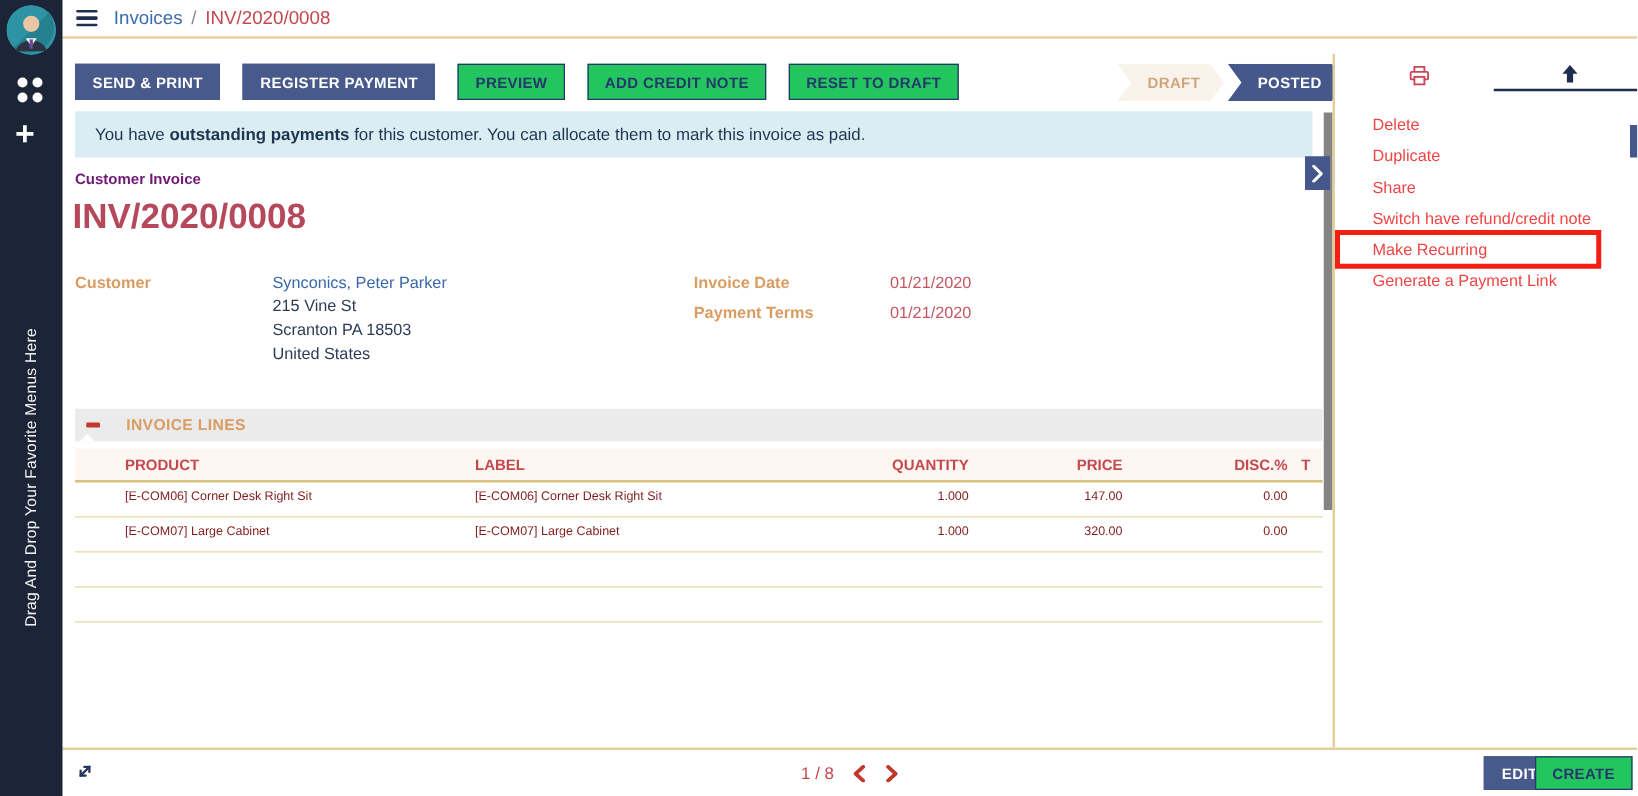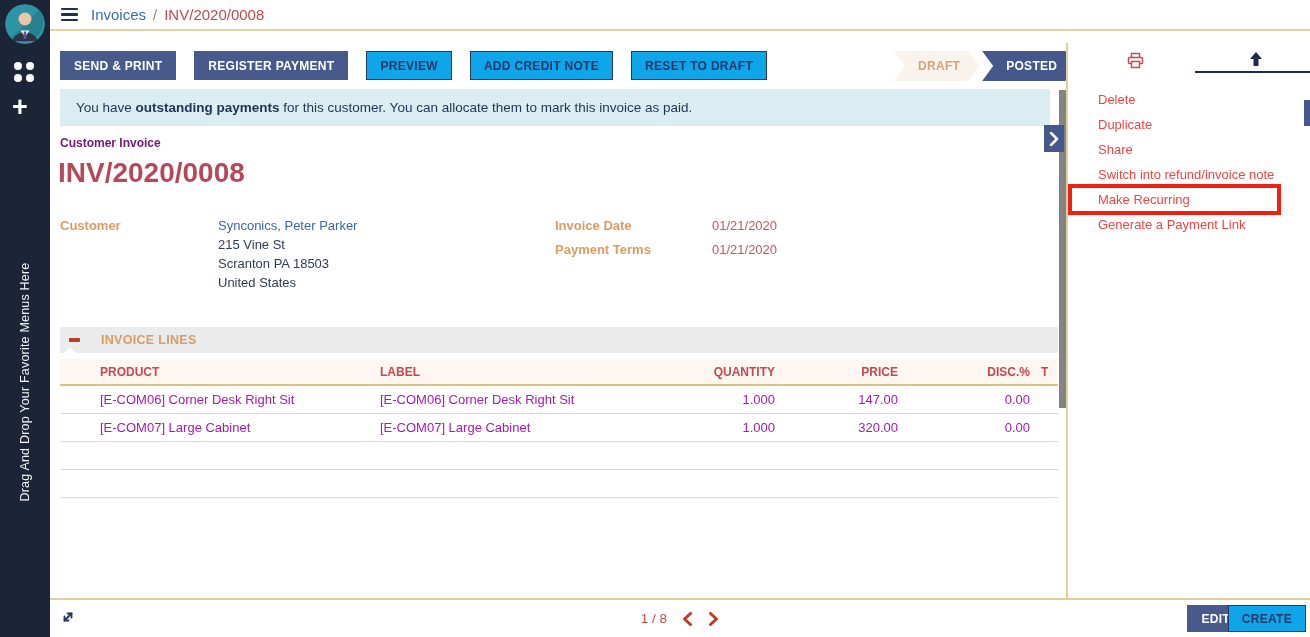--- a/index.html
+++ b/index.html
@@ -20,21 +20,21 @@
   .hamburger .bar { display:block; height:2.5px; background:#20304f; margin:3px 0; border-radius:1px; }
   .breadcrumb { margin-left:13px; font-size:15px; display:flex; align-items:center; }
   .bc-section { color:#3a6cab; cursor:pointer; }
   .bc-sep { color:#8a8a8a; margin:0 7px; }
   .bc-record { color:#c4494f; }
 
   
   .main-toolbar { position:absolute; left:60px; top:51px; height:29px; display:flex; gap:18px; z-index:5; }
   .btn { height:29px; padding:0 13px; display:inline-flex; align-items:center; font-size:12px; font-weight:700; letter-spacing:.3px; cursor:pointer; font-family:"Liberation Sans",sans-serif; }
   .btn-primary { background:#475a8b; color:#fff; border:1px solid #475a8b; }
-  .btn-outline { background:#0ea5e9; color:#25376b; border:1px solid #25376b; }
+  .btn-outline { background:#22c55e; color:#25376b; border:1px solid #25376b; }
 
   
   .statusbar { position:absolute; top:51px; left:894px; display:flex; gap:3px; height:30px; }
   .status-step { display:inline-flex; align-items:center; padding:0 19px 0 24px; font-size:12px; font-weight:700; letter-spacing:.3px;
     clip-path:polygon(0 0, calc(100% - 11px) 0, 100% 50%, calc(100% - 11px) 100%, 0 100%, 11px 50%); cursor:pointer; }
   .status-draft { background:#f9f3ec; color:#cfa67c; }
   .status-posted { background:#46578c; color:#fff; }
 
   
   .alert { position:absolute; left:60px; top:89px; width:990px; height:37px; background:#d9edf2; color:#1d3550; font-size:13.5px; display:flex; align-items:center; padding-left:16px; }
@@ -53,21 +53,21 @@
   .date-val { color:#c75560; }
 
   
   .lines-header { position:absolute; left:60px; top:327px; width:998px; height:26px; background:#ebebeb; display:flex; align-items:center; }
   .minus { width:11px; height:4px; background:#c0392b; border-radius:1px; margin-left:9px; cursor:pointer; }
   .lines-title { margin-left:21px; color:#d99c62; font-weight:700; font-size:12.5px; letter-spacing:.3px; }
   .notch { position:absolute; left:64px; top:347px; width:0; height:0; border-left:6px solid transparent; border-right:6px solid transparent; border-bottom:6px solid #fff; }
 
   .thead { position:absolute; left:60px; top:359px; width:998px; height:27px; background:#fdf6f1; border-bottom:2px solid #d9c17e; font-size:12px; font-weight:700; color:#c4494f; }
   .thead span { position:absolute; top:6px; }
-  .trow { position:absolute; left:60px; width:998px; height:28px; border-bottom:1px solid #e6d8a8; font-size:13px; color:#a21caf; cursor:pointer; }
+  .trow { position:absolute; left:60px; width:998px; height:28px; border-bottom:1px solid #e6d8a8; font-size:10px; color:#7f1d1d; cursor:pointer; }
   .trow span { position:absolute; top:6px; }
   .c-product { left:40px; } .c-label { left:320px; }
   .c-qty { right:283px; } .c-price { right:160px; } .c-disc { right:28px; } .c-tax { left:981px; }
 
   .content-scrollbar { position:absolute; left:1059px; top:90px; width:7px; height:318px; background:#848484; cursor:pointer; }
 
   
   .panel-border { position:absolute; left:1066px; top:43px; width:2px; height:556px; background:#e2cf9b; }
   .action-panel { position:absolute; left:1068px; top:43px; width:242px; height:554px; background:#fff; }
   .printer-icon { position:absolute; left:58px; top:8px; cursor:pointer; }
@@ -211,21 +211,21 @@
     <span class="uparrow-icon">
       <svg width="16" height="16" viewBox="0 0 16 16">
           <path d="M8 1 L2 8 H5.5 V15 H10.5 V8 H14 Z" fill="#1d2b4f"></path>
         </svg>
     </span>
     <div class="tab-underline"></div>
 
     <div class="menu-item" style="top:44px;">Delete</div>
     <div class="menu-item" style="top:69px;">Duplicate</div>
     <div class="menu-item" style="top:94px;">Share</div>
-    <div class="menu-item" style="top:119px;">Switch into refund/invoice note</div>
+    <div class="menu-item" style="top:119px;">Switch have refund/credit note</div>
     <div class="menu-item" style="top:144px;">Make Recurring</div>
     <div class="menu-item" style="top:169px;">Generate a Payment Link</div>
     <div class="highlight-box"></div>
   </aside>
 
   <div class="win-scroll"></div>
 
   <footer class="footer">
     <span class="expand-icon">
       <svg width="16" height="16" viewBox="0 0 16 16" stroke="#24345c" stroke-width="1.8" fill="none" stroke-linecap="round">

